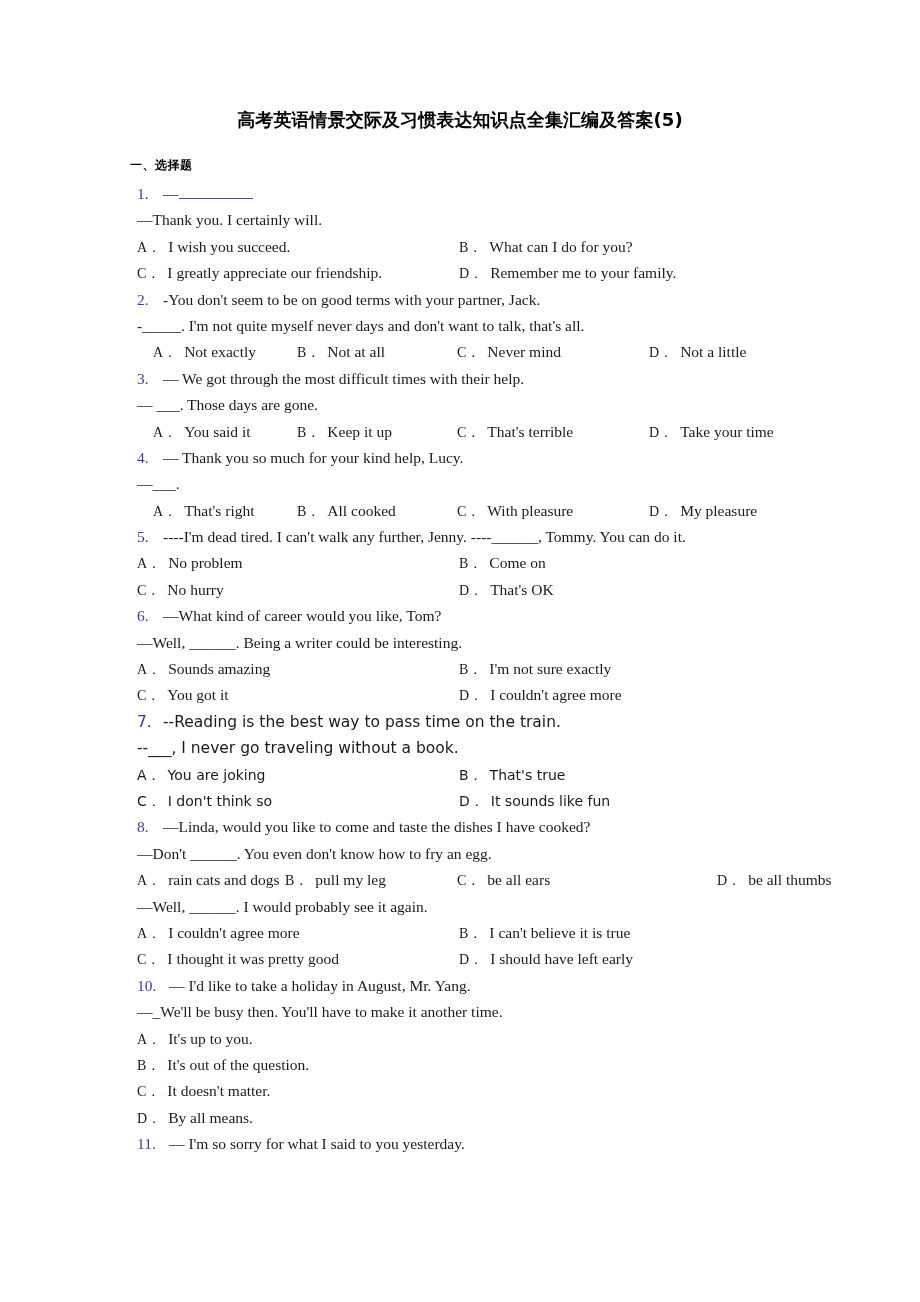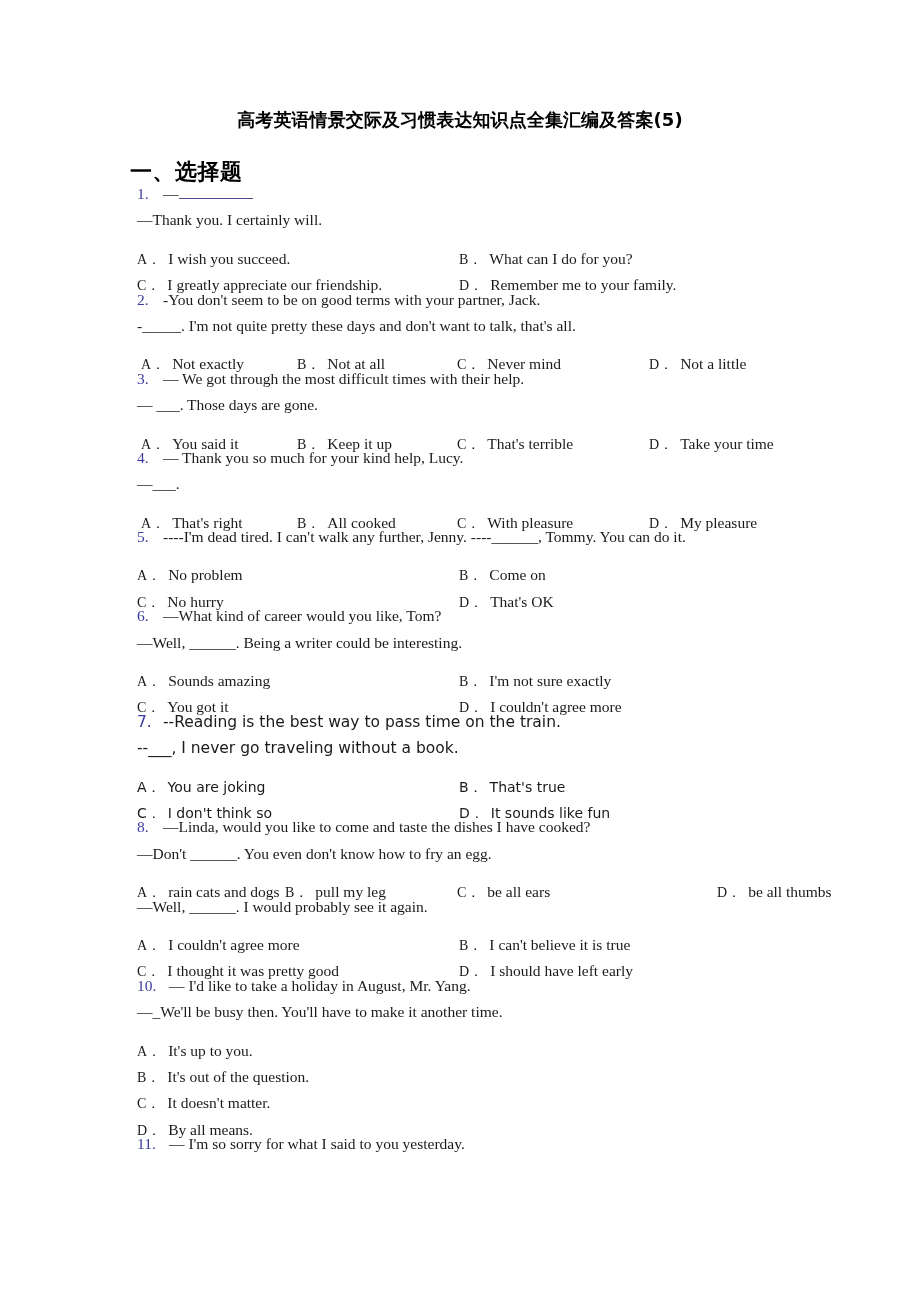--- a/index.html
+++ b/index.html
@@ -37,21 +37,21 @@
     color: #000;
     font-family: "DejaVu Sans", "Liberation Sans", sans-serif;
   }
 
   
   .section-heading {
     position: absolute;
     top: 157px;
     left: 130px;
     font-weight: bold;
-    font-size: 22px;
+    font-size: 12px;
     color: #000;
     font-family: "DejaVu Sans", "Liberation Sans", sans-serif;
     letter-spacing: 0.5px;
   }
 
   
   .qlist {
     position: absolute;
     top: 181px;
     left: 137px;
@@ -98,34 +98,33 @@
     position: relative;
     height: 26.4px;
     line-height: 26.4px;
     font-size: 15.5px;
     white-space: nowrap;
   }
   .opt {
     position: absolute;
     top: 0;
     white-space: nowrap;
-    margin-top: 12px;
   }
   .opt .lbl {
     font-size: 14px;
     color: #1a1a1a;
   }
   .opt .txt {
     margin-left: 7px;
   }
 
   
   .c1 { left: 0px; }
   .c2 { left: 322px; }
-  .c4a { left: 4px; }
+  .c4a { left: 16px; }
   .c4b { left: 160px; }
   .c4c { left: 320px; }
   .c4d { left: 512px; }
 
   
   .q8a { left: 0px; }
   .q8b { left: 148px; }
   .q8c { left: 320px; }
   .q8d { left: 580px; }
 
@@ -162,21 +161,21 @@
         <span class="opt c1"><span class="lbl">C．</span><span class="txt">I greatly appreciate our friendship.</span></span>
         <span class="opt c2"><span class="lbl">D．</span><span class="txt">Remember me to your family.</span></span>
       </div>
     </div>
 
     <div class="q">
       <div class="line stem-line">
         <span class="qnum">2.</span><span class="stem-text">-You don't seem to be on good terms with your partner, Jack.</span>
       </div>
       <div class="line">
-        <span class="stem-text">-_____. I'm not quite pretty these days and don't want to talk, that's all.</span>
+        <span class="stem-text">-_____. I'm not quite myself never days and don't want to talk, that's all.</span>
       </div>
       <div class="opts">
         <span class="opt c4a"><span class="lbl">A．</span><span class="txt">Not exactly</span></span>
         <span class="opt c4b"><span class="lbl">B．</span><span class="txt">Not at all</span></span>
         <span class="opt c4c"><span class="lbl">C．</span><span class="txt">Never mind</span></span>
         <span class="opt c4d"><span class="lbl">D．</span><span class="txt">Not a little</span></span>
       </div>
     </div>
 
     <div class="q">

